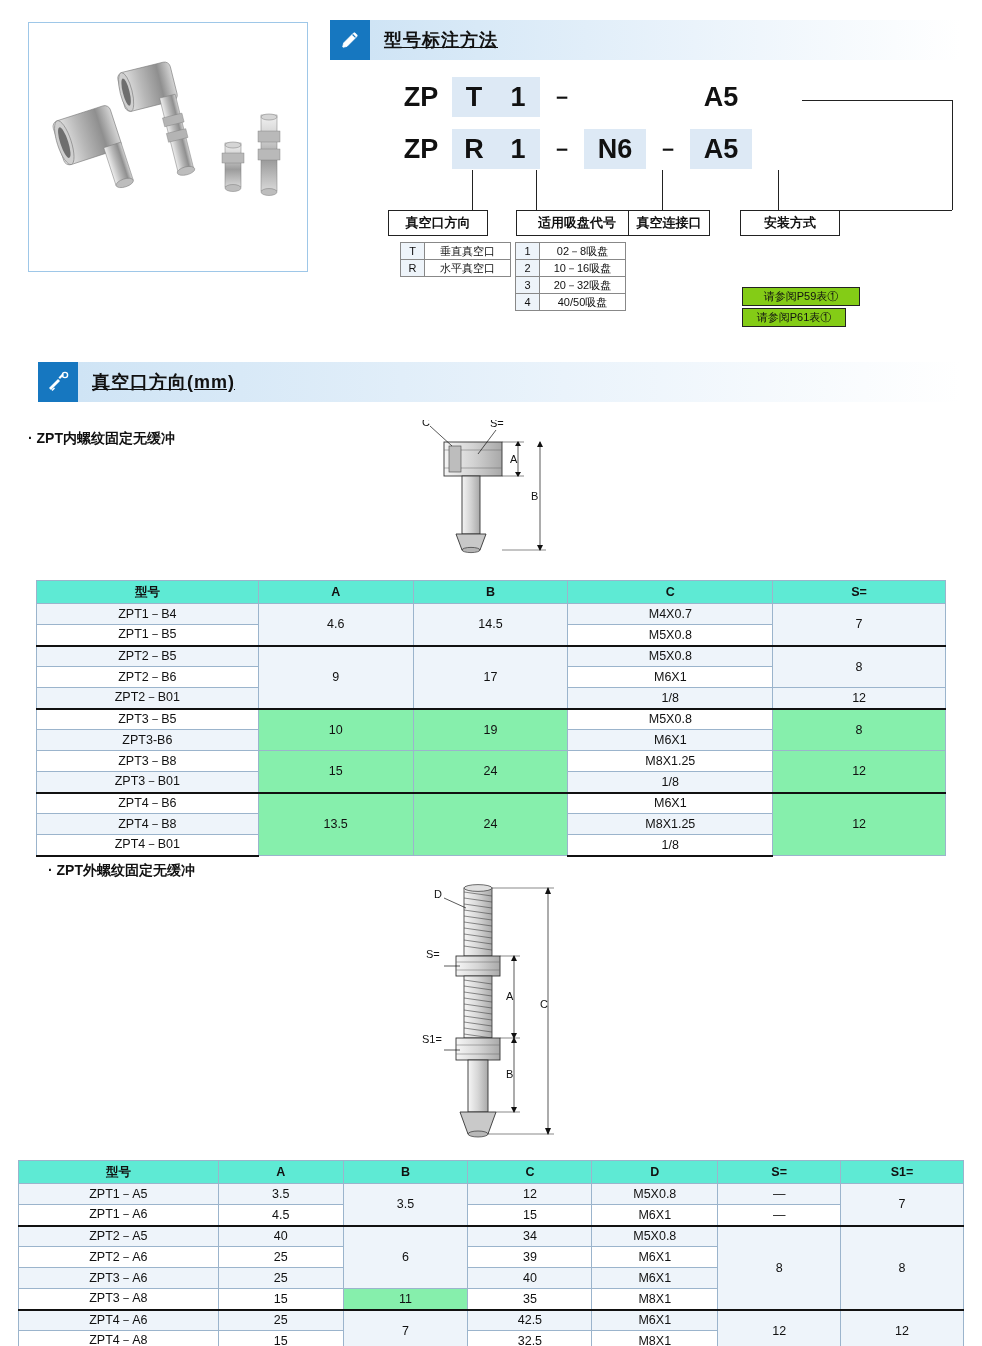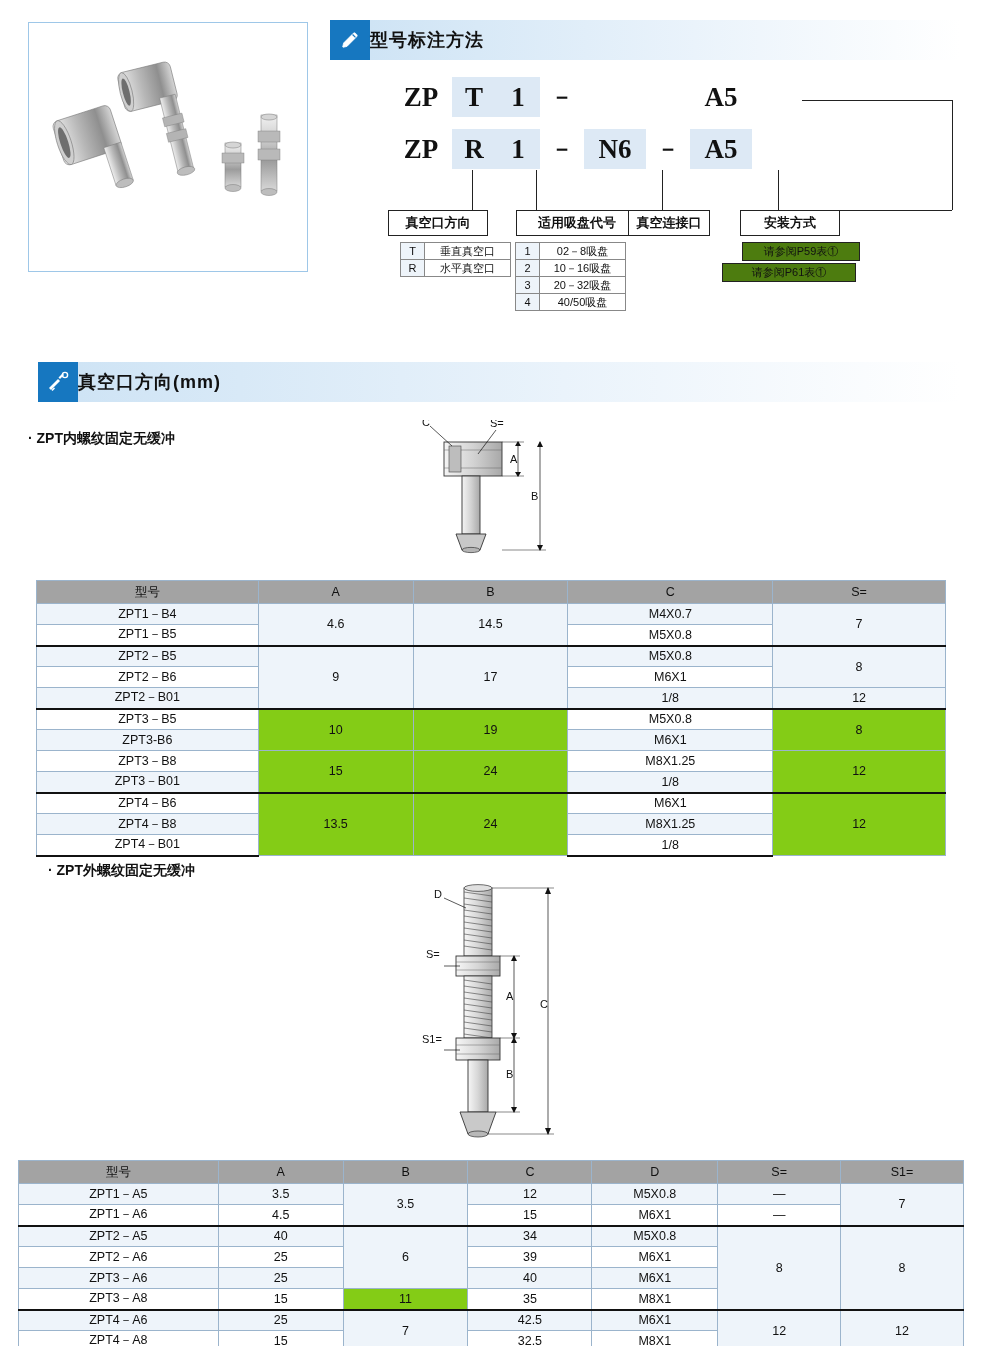--- a/index.html
+++ b/index.html
@@ -38,21 +38,23 @@
   .sec-header .icon-badge {
     width: 40px; height: 40px;
     background: #1677c0;
     display: flex; align-items: center; justify-content: center;
     flex: 0 0 auto;
   }
   .sec-header .bar {
     height: 40px;
     background: linear-gradient(to right, #cfe4f5 0%, #eaf3fb 55%, #ffffff 100%);
     display: flex; align-items: center;
+    padding-left: 14px;
     flex: 1 1 auto;
+    text-decoration: underline;
   }
   .sec-header .bar span {
     font-size: 18px;
     font-weight: bold;
     color: #111;
     letter-spacing: 1px;
   }
 
   #header-model { left: 330px; top: 20px; width: 630px; }
   #header-dim   { left: 38px;  top: 362px; width: 922px; }
@@ -74,21 +76,20 @@
   #code-row-2 { left: 60px; top: 56px; }
 
   .code-cell {
     font-size: 27px;
     font-weight: bold;
     color: #111;
     display: flex;
     align-items: center;
     justify-content: center;
     height: 40px;
-    font-family: Liberation Serif, serif;
   }
   .code-cell.plain { background: transparent; }
   .code-cell.boxed { background: #dde9f5; }
 
   .w-zp { width: 62px; }
   .w-sm { width: 44px; }
   .w-dash { width: 44px; font-size: 22px; }
   .w-md { width: 62px; }
 
   
@@ -113,25 +114,26 @@
     padding: 0 3px;
     text-align: center;
     white-space: nowrap;
   }
   .mini-table td.key { width: 24px; background: #eef4fa; }
   .mini-table td.val { width: 86px; }
 
   .ref-box {
     position: absolute;
     border: 1px solid #222;
-    background: #4d7c0f;
+    background: #84cc16;
     font-size: 11px;
     height: 19px;
     display: flex; align-items: center; justify-content: center;
     white-space: nowrap;
+    margin-top: 45px;
   }
 
   .ln { position: absolute; background: #222; }
   .ln.v { width: 1px; }
   .ln.h { height: 1px; }
 
   
   .sub-title {
     position: absolute;
     font-size: 14px;
@@ -148,25 +150,25 @@
   }
   table.dim td, table.dim th {
     border: 1px solid #9bb4cc;
     text-align: center;
     font-weight: normal;
     padding: 0;
     height: 21px;
     color: #111;
   }
   table.dim thead th {
-    background: #a3a3a3;
-    font-weight: normal;
+    background: #5eead4;
+    font-weight: bold;
     height: 23px;
   }
-  table.dim .shade { background: #84cc16; }
+  table.dim .shade { background: #86efac; }
   table.dim tr.alt td { background: #eef4fa; }
   table.dim .topline { border-top: 2px solid #111; }
   table.dim .botline { border-bottom: 2px solid #111; border-radius: 10px; }
 
   
   .drawing { position: absolute; }
   .dtxt { font-size: 11px; fill: #111; font-family: "Liberation Sans", sans-serif; }
 </style>
 </head>
 <body>
@@ -311,21 +313,21 @@
     <tr>
       <td class="key">4</td>
       <td class="val">40/50吸盘</td>
     </tr>
   </tbody>
     </table>
 
   <div class="ref-box" style="left:412px; top:170px; width:118px;">
     <span>请参阅P59表①</span>
   </div>
-  <div class="ref-box" style="left:392px; top:191px; width:134px;text-align:center;">
+  <div class="ref-box" style="left:412px; top:191px; width:104px;text-align:center;">
     <span>请参阅P61表①</span>
   </div>
 </div>
 
 <div class="sec-header" id="header-dim">
   <div class="icon-badge">
     <svg width="24" height="24" viewBox="0 0 24 24">
       <path d="M3 18l9-9 2 2-9 9z" fill="#ffffff"></path>
       <path d="M12.5 7.5l4-4 1.5 1.5-4 4z" fill="#ffffff"></path>
       <circle cx="19" cy="5" r="2.6" fill="none" stroke="#ffffff" stroke-width="1.4"></circle>

